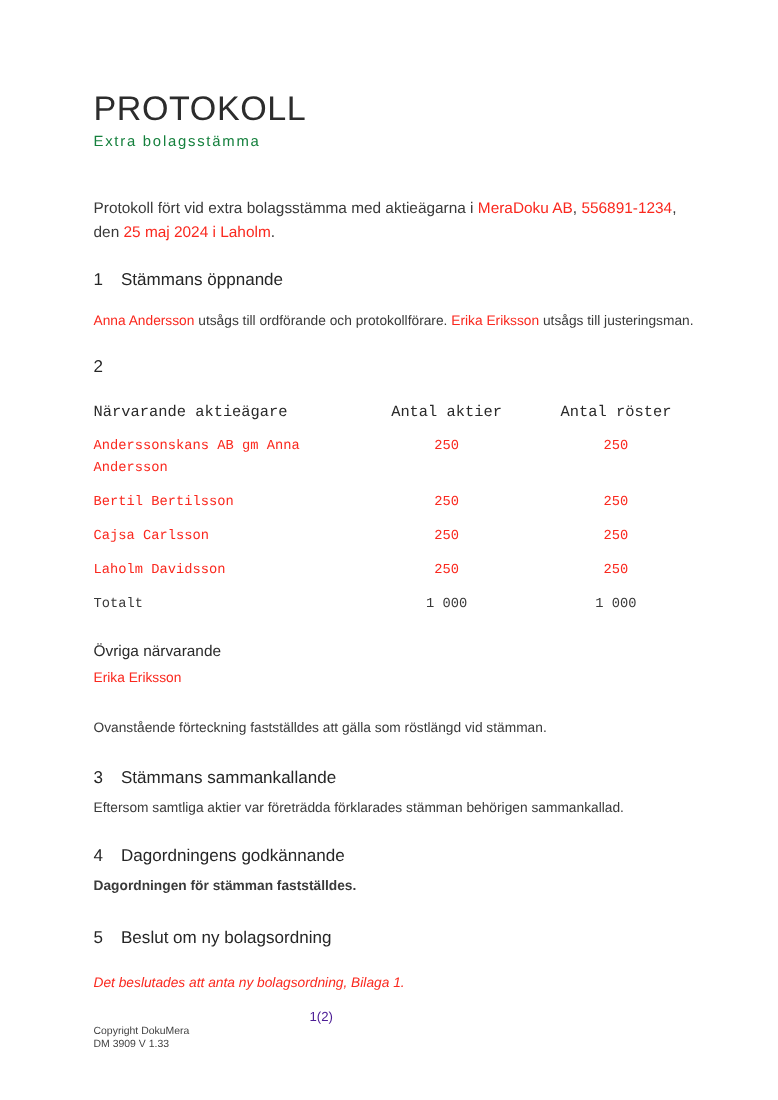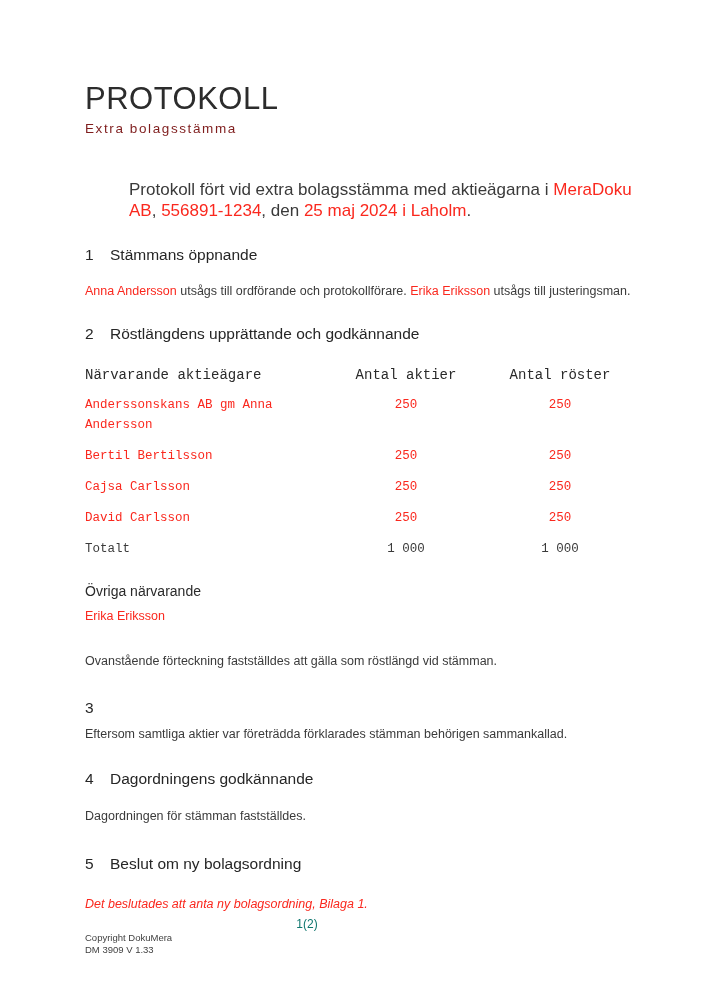--- a/index.html
+++ b/index.html
@@ -13,24 +13,24 @@
   .page { position: relative; width: 707px; height: 1000px; overflow: hidden; background:#fff; }
   .content { position: absolute; left: 85px; top: 0; width: 548px; }
 
   .doc-title {
     margin: 82px 0 0 0;
     font-size: 31px; line-height: 34px; font-weight: 400;
     letter-spacing: 0.5px; color: #2c2c2c;
   }
   .doc-subtitle {
     margin-top: 4px;
-    font-size: 13.5px; line-height: 17px; letter-spacing: 1.6px; color: #7f1d1d;
+    font-size: 13.5px; line-height: 17px; letter-spacing: 1.6px; color: #15803d;
   }
 
-  .intro { margin-top: 42px; font-size: 17px; line-height: 21px; margin-left: 44px; }
+  .intro { margin-top: 42px; font-size: 14px; line-height: 21px; }
 
   .red { color: var(--accent-red, #fa281e); }
 
   .sec-heading {
     display: flex; font-size: 15.5px; line-height: 20px; color: #262626;
     font-weight: 400;
   }
   .sec-heading .num { width: 25px; flex: 0 0 25px; }
   .mt-s1 { margin-top: 24px; }
   .mt-s2 { margin-top: 22px; }
@@ -45,27 +45,27 @@
   .t-data { font-size: 12.5px; line-height: 20px; margin-top: 11px; }
 
   .sub-heading { font-size: 14px; line-height: 18px; color: #2a2a2a; }
   .others-heading { margin-top: 23px; }
   .others-name { margin-top: 8px; font-size: 12.5px; line-height: 17px; }
   .roll-note { margin-top: 28px; font-size: 12.5px; line-height: 17px; }
 
   .mt-s3 { margin-top: 28px; }
   .mt-s3b { margin-top: 6px; }
   .mt-s4 { margin-top: 24px; }
-  .mt-s4b { margin-top: 17px; }
+  .mt-s4b { margin-top: 6px; font-weight: bold; }
   .mt-s5 { margin-top: 27px; }
   .mt-s5b { margin-top: 20px; font-style: italic; }
 
   .page-number {
-    position: absolute; left: 16px; top: 917; top: 917px; width: 582px;
-    text-align: center; font-size: 12px; color: #0f766e;
+    position: absolute; left: 1px; top: 917; top: 917px; width: 582px;
+    text-align: center; font-size: 12px; color: #4c1d95;
   }
   .copyright {
     position: absolute; left: 85px; top: 932px;
     font-size: 9.5px; line-height: 11.5px; color: #3f3f3f;
   }
 </style>
 </head>
 <body>
 
 <div class="page">
@@ -77,21 +77,20 @@
     <p class="intro"><span>Protokoll fört vid extra bolagsstämma med aktieägarna i </span><span class="red">MeraDoku AB</span><span>, </span><span class="red">556891-1234</span><span>, den </span><span class="red">25 maj 2024 i Laholm</span><span>.</span></p>
 
     <div class="sec-heading mt-s1">
       <span class="num">1</span>
       <span>Stämmans öppnande</span>
     </div>
     <p class="body-text"><span class="red">Anna Andersson</span><span> utsågs till ordförande och protokollförare. </span><span class="red">Erika Eriksson</span><span> utsågs till justeringsman.</span></p>
 
     <div class="sec-heading mt-s2">
       <span class="num">2</span>
-      <span>Röstlängdens upprättande och godkännande</span>
     </div>
 
     <div class="attendee-table">
       <div class="t-row t-head">
         <span class="c-name sub-heading">Närvarande aktieägare</span>
         <span class="c-shares sub-heading">Antal aktier</span>
         <span class="c-votes sub-heading">Antal röster</span>
       </div>
       <div class="t-row t-data red">
         <span class="c-name">Anderssonskans AB gm Anna Andersson</span>
@@ -102,37 +101,38 @@
         <span class="c-name">Bertil Bertilsson</span>
         <span class="c-shares">250</span>
         <span class="c-votes">250</span>
       </div>
       <div class="t-row t-data red">
         <span class="c-name">Cajsa Carlsson</span>
         <span class="c-shares">250</span>
         <span class="c-votes">250</span>
       </div>
       <div class="t-row t-data red">
-        <span class="c-name">David Carlsson</span>
+        <span class="c-name">Laholm Davidsson</span>
         <span class="c-shares">250</span>
         <span class="c-votes">250</span>
       </div>
       <div class="t-row t-data">
         <span class="c-name">Totalt</span>
         <span class="c-shares">1 000</span>
         <span class="c-votes">1 000</span>
       </div>
     </div>
 
     <div class="sub-heading others-heading">Övriga närvarande</div>
     <div class="others-name red">Erika Eriksson</div>
     <p class="roll-note">Ovanstående förteckning fastställdes att gälla som röstlängd vid stämman.</p>
 
     <div class="sec-heading mt-s3">
       <span class="num">3</span>
+      <span>Stämmans sammankallande</span>
     </div>
     <p class="body-text mt-s3b">Eftersom samtliga aktier var företrädda förklarades stämman behörigen sammankallad.</p>
 
     <div class="sec-heading mt-s4">
       <span class="num">4</span>
       <span>Dagordningens godkännande</span>
     </div>
     <p class="body-text mt-s4b">Dagordningen för stämman fastställdes.</p>
 
     <div class="sec-heading red mt-s5">

